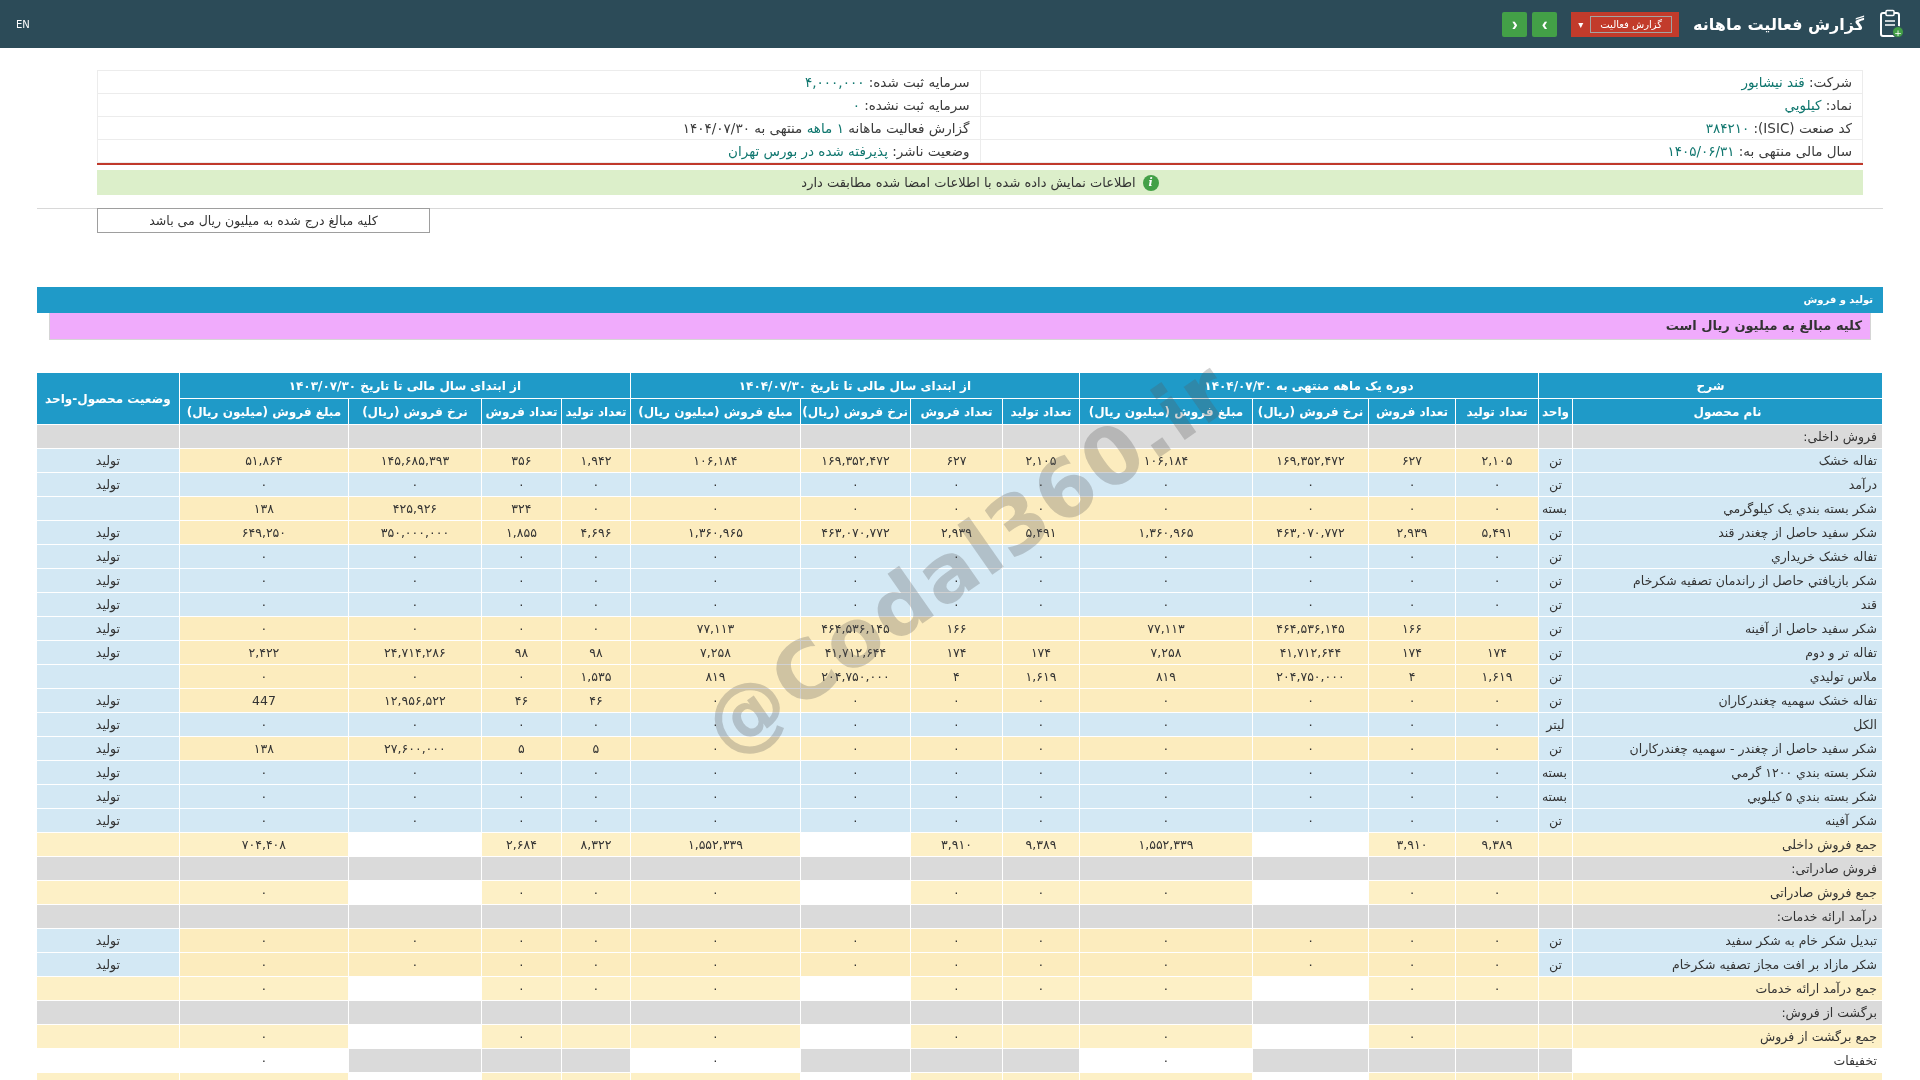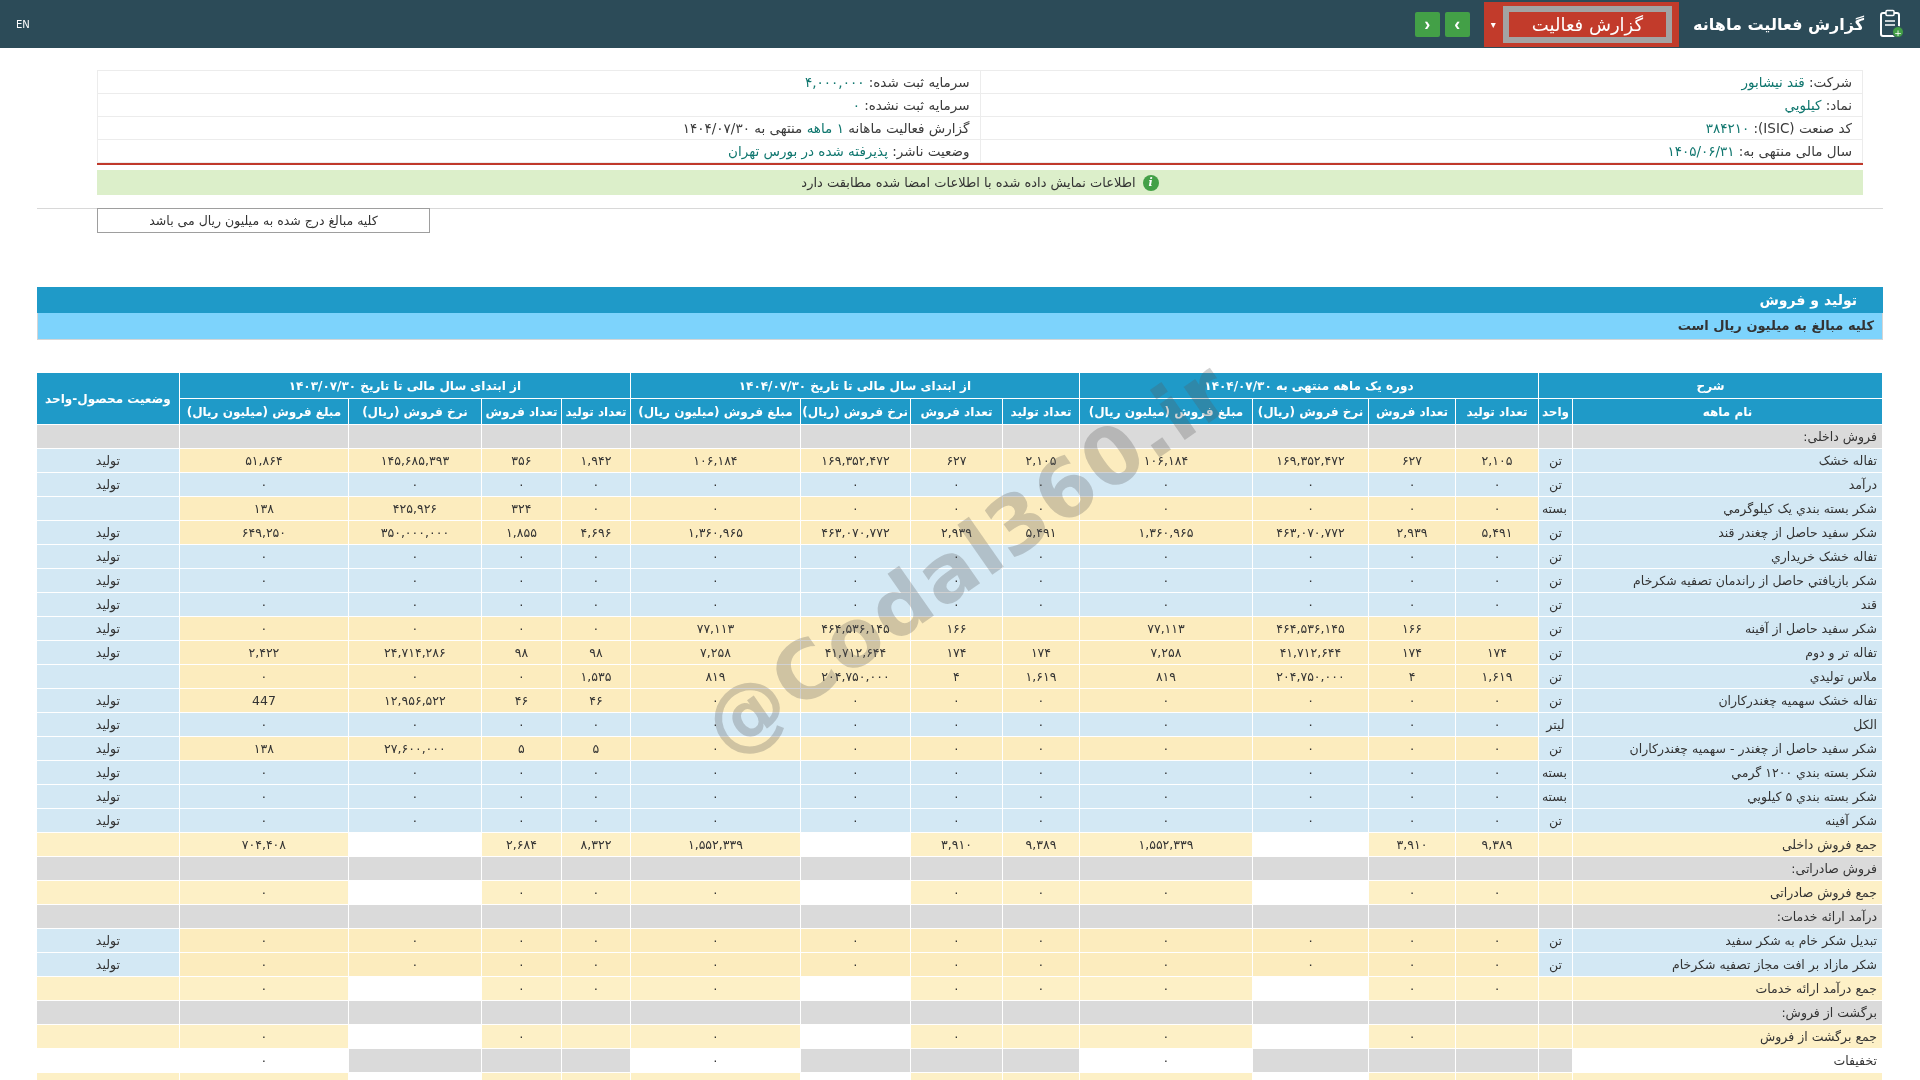--- a/index.html
+++ b/index.html
@@ -4,21 +4,21 @@
 <style>
   *{margin:0;padding:0;box-sizing:border-box}
   html,body{width:1920px;height:1080px;overflow:hidden;background:#fff}
   body{direction:rtl;font-family:"DejaVu Sans",sans-serif;color:#333}
 
   
   .topbar{height:48px;background:#2c4b58;display:flex;align-items:center;padding:0 16px;gap:14px}
   .doc-icon{display:inline-flex;align-items:center;cursor:pointer}
   .tb-title{color:#fff;font-weight:bold;font-size:16px}
   .report-btn{background:#c23b2b;display:flex;align-items:center;gap:7px;padding:4px 7px;cursor:pointer}
-  .rb-label{border:6px solid #a3a3a3;color:#fff;font-size:18px;padding:2px 23px;white-space:nowrap}
+  .rb-label{border:1px solid #a3a3a3;color:#fff;font-size:10px;padding:2px 9px;white-space:nowrap}
   .rb-caret{color:#fff;font-size:10px}
   .nav-arrows{display:flex;gap:5px}
   .arrow{width:25px;height:25px;background:#43a047;border:none;color:#fff;font-size:18px;font-weight:bold;line-height:22px;text-align:center;cursor:pointer;border-radius:2px;padding:0}
   .en-link{margin-inline-start:auto;color:#ffffff;font-size:10px;text-decoration:none;cursor:pointer}
 
   
   .info-wrap{margin:22px 57px 0 97px;border-bottom:2px solid #c0392b}
   .info-table{width:100%;border-collapse:collapse;font-size:13.5px}
   .info-table td{border:1px solid #ececec;padding:2px 10px;height:23px;width:50%;white-space:nowrap;overflow:hidden}
   .lbl{color:#3a3a3a}
@@ -27,22 +27,22 @@
 
   
   .banner{margin:5px 57px 0 97px;background:#dcefca;height:25px;display:flex;align-items:center;justify-content:center;gap:7px;font-size:13px;color:#333}
   .info-icon{width:16px;height:16px;border-radius:50%;background:#43a047;color:#fff;font-size:11px;font-style:italic;font-weight:bold;display:inline-flex;align-items:center;justify-content:center;font-family:"DejaVu Serif",serif;flex:0 0 auto}
 
   
   .note-row{margin:13px 37px 0;border-top:1px solid #d8d8d8;position:relative;height:26px}
   .note-box{position:absolute;left:60px;top:-1px;width:333px;height:25px;background:#fff;border:1px solid #9e9e9e;font-size:12.5px;display:flex;align-items:center;justify-content:center;white-space:nowrap}
 
   
-  .section-bar{margin:53px 37px 0;background:#1f9ac8;color:#fff;font-weight:bold;font-size:14px;height:26px;line-height:26px;padding-right:26px}
-  .subtitle-row{margin:0 37px;border:1px solid #d5d5d5;border-top:none;font-weight:bold;font-size:13px;height:27px;line-height:26px;padding-right:8px;background:#7dd3fc}
+  .section-bar{margin:53px 37px 0;background:#1f9ac8;color:#fff;font-weight:bold;font-size:10px;height:26px;line-height:26px;padding-right:10px}
+  .subtitle-row{margin:0 49px;border:1px solid #d5d5d5;border-top:none;font-weight:bold;font-size:13px;height:27px;line-height:26px;padding-right:8px;background:#f0abfc}
 
   
   .table-wrap{margin:32px 37px 0;position:relative}
   .main-table{width:100%;border-collapse:collapse;table-layout:fixed;font-size:12.5px}
   .main-table th{background:#1f9ac8;color:#fff;font-weight:bold;border:1px solid #fff;height:26px;font-size:12px;padding:0 2px;overflow:hidden;white-space:nowrap;text-align:center}
   .main-table td{border:1px solid #fff;height:24px;padding:0 5px;overflow:hidden;white-space:nowrap}
   .name{text-align:right}
   .num{text-align:center}
   .bold{font-weight:normal}
   .cb{background:#d3e8f4}          
@@ -136,21 +136,21 @@
     </colgroup>
     <thead>
       <tr>
         <th colspan="2">شرح</th>
         <th colspan="4">دوره یک ماهه منتهی به ۱۴۰۴/۰۷/۳۰</th>
         <th colspan="4">از ابتدای سال مالی تا تاریخ ۱۴۰۴/۰۷/۳۰</th>
         <th colspan="4">از ابتدای سال مالی تا تاریخ ۱۴۰۳/۰۷/۳۰</th>
         <th rowspan="2">وضعیت محصول-واحد</th>
       </tr>
       <tr>
-        <th>نام ماهه</th>
+        <th>نام محصول</th>
         <th>واحد</th>
         <th>تعداد تولید</th>
         <th>تعداد فروش</th>
         <th>نرخ فروش (ریال)</th>
         <th>مبلغ فروش (میلیون ریال)</th>
         <th>تعداد تولید</th>
         <th>تعداد فروش</th>
         <th>نرخ فروش (ریال)</th>
         <th>مبلغ فروش (میلیون ریال)</th>
         <th>تعداد تولید</th>

